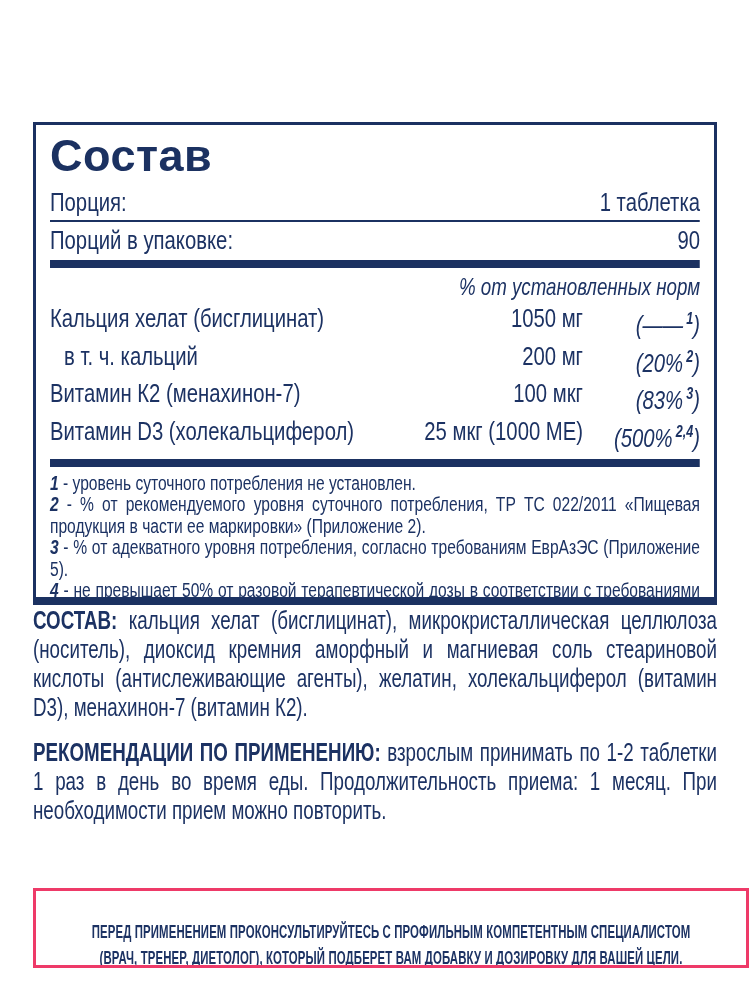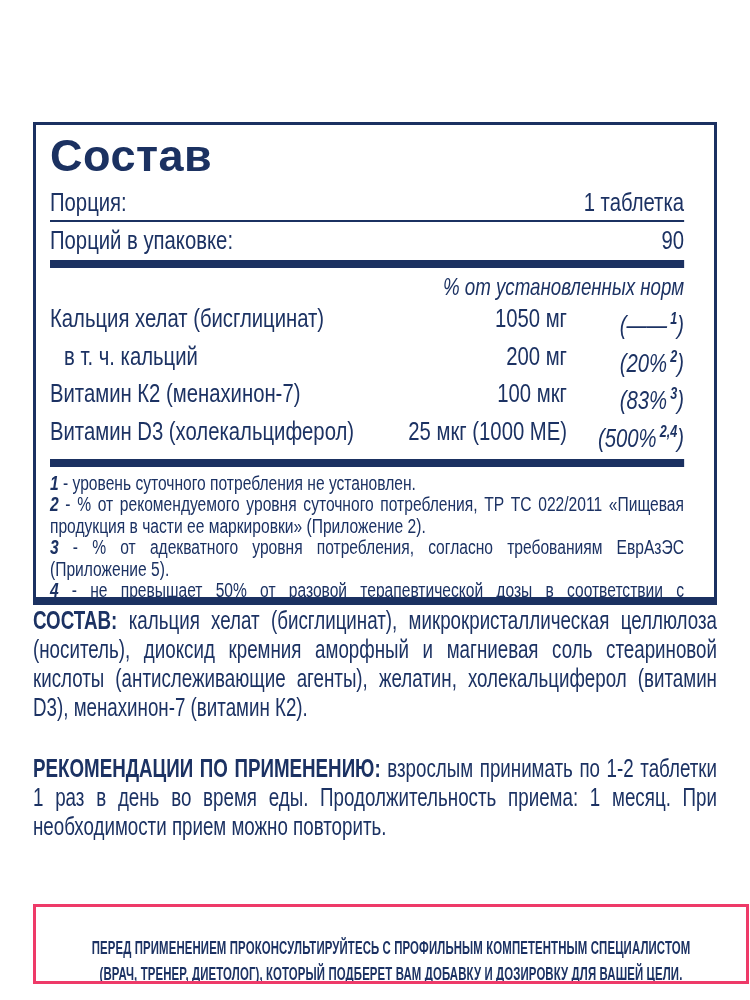--- a/index.html
+++ b/index.html
@@ -20,21 +20,21 @@
   
   .cx78 { width: 128.205%; transform: scaleX(0.78); transform-origin: 0 0; }
   .cx75 { width: 133.333%; transform: scaleX(0.75); transform-origin: 0 0; }
   .cx60 { width: 166.667%; transform: scaleX(0.60); transform-origin: 0 0; }
 
   
   .facts-box {
     width: 684px; height: 483px;
     border: 3px solid #1b3161;
     border-bottom-width: 8px;
-    padding: 6px 30px 0 14px;
+    padding: 6px 14px 0 14px;
     background: #fff;
     overflow: hidden;
   }
   .panel-title {
     font-size: 45px; line-height: 50px;
     font-weight: bold;
     letter-spacing: 0.5px;
     margin: 0 0 6px 0;
     color: #1b3161;
   }
@@ -169,21 +169,21 @@
 
   <div class="para-wrap">
     <div class="cx75">
       <p class="para">
         <span class="plabel">СОСТАВ:</span>
         <span>кальция хелат (бисглицинат), микрокристаллическая целлюлоза (носитель), диоксид кремния аморфный и магниевая соль стеариновой кислоты (антислеживающие агенты), желатин, холекальциферол (витамин D3), менахинон-7 (витамин К2).</span>
       </p>
     </div>
   </div>
 
-  <div class="para-wrap" style="margin-top:32px;">
+  <div class="para-wrap" style="margin-top:16px;">
     <div class="cx75">
       <p class="para">
         <span class="plabel">РЕКОМЕНДАЦИИ ПО ПРИМЕНЕНИЮ:</span>
         <span>взрослым принимать по 1-2 таблетки 1 раз в день во время еды. Продолжительность приема: 1 месяц. При необходимости прием можно повторить.</span>
       </p>
     </div>
   </div>
 
   <div class="warning-box">
     <div class="cx60">

